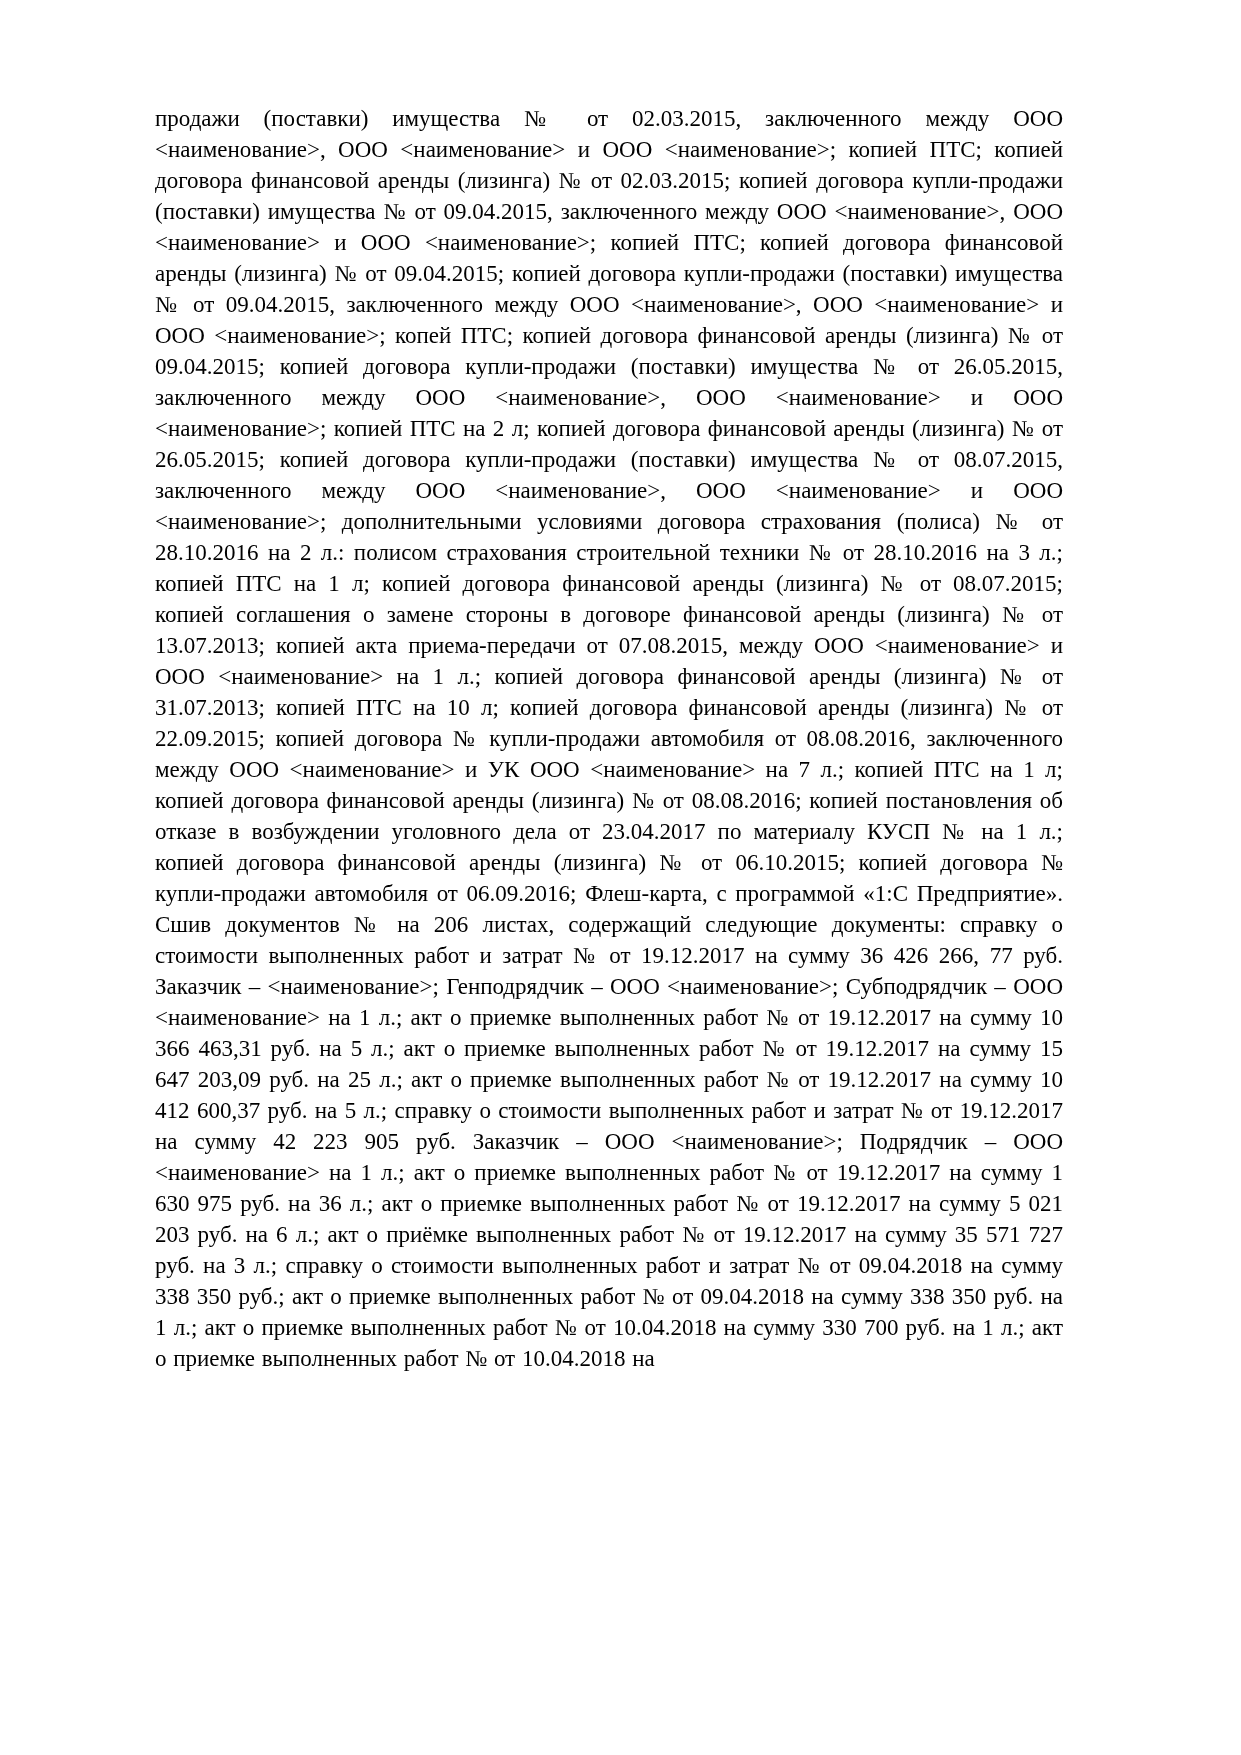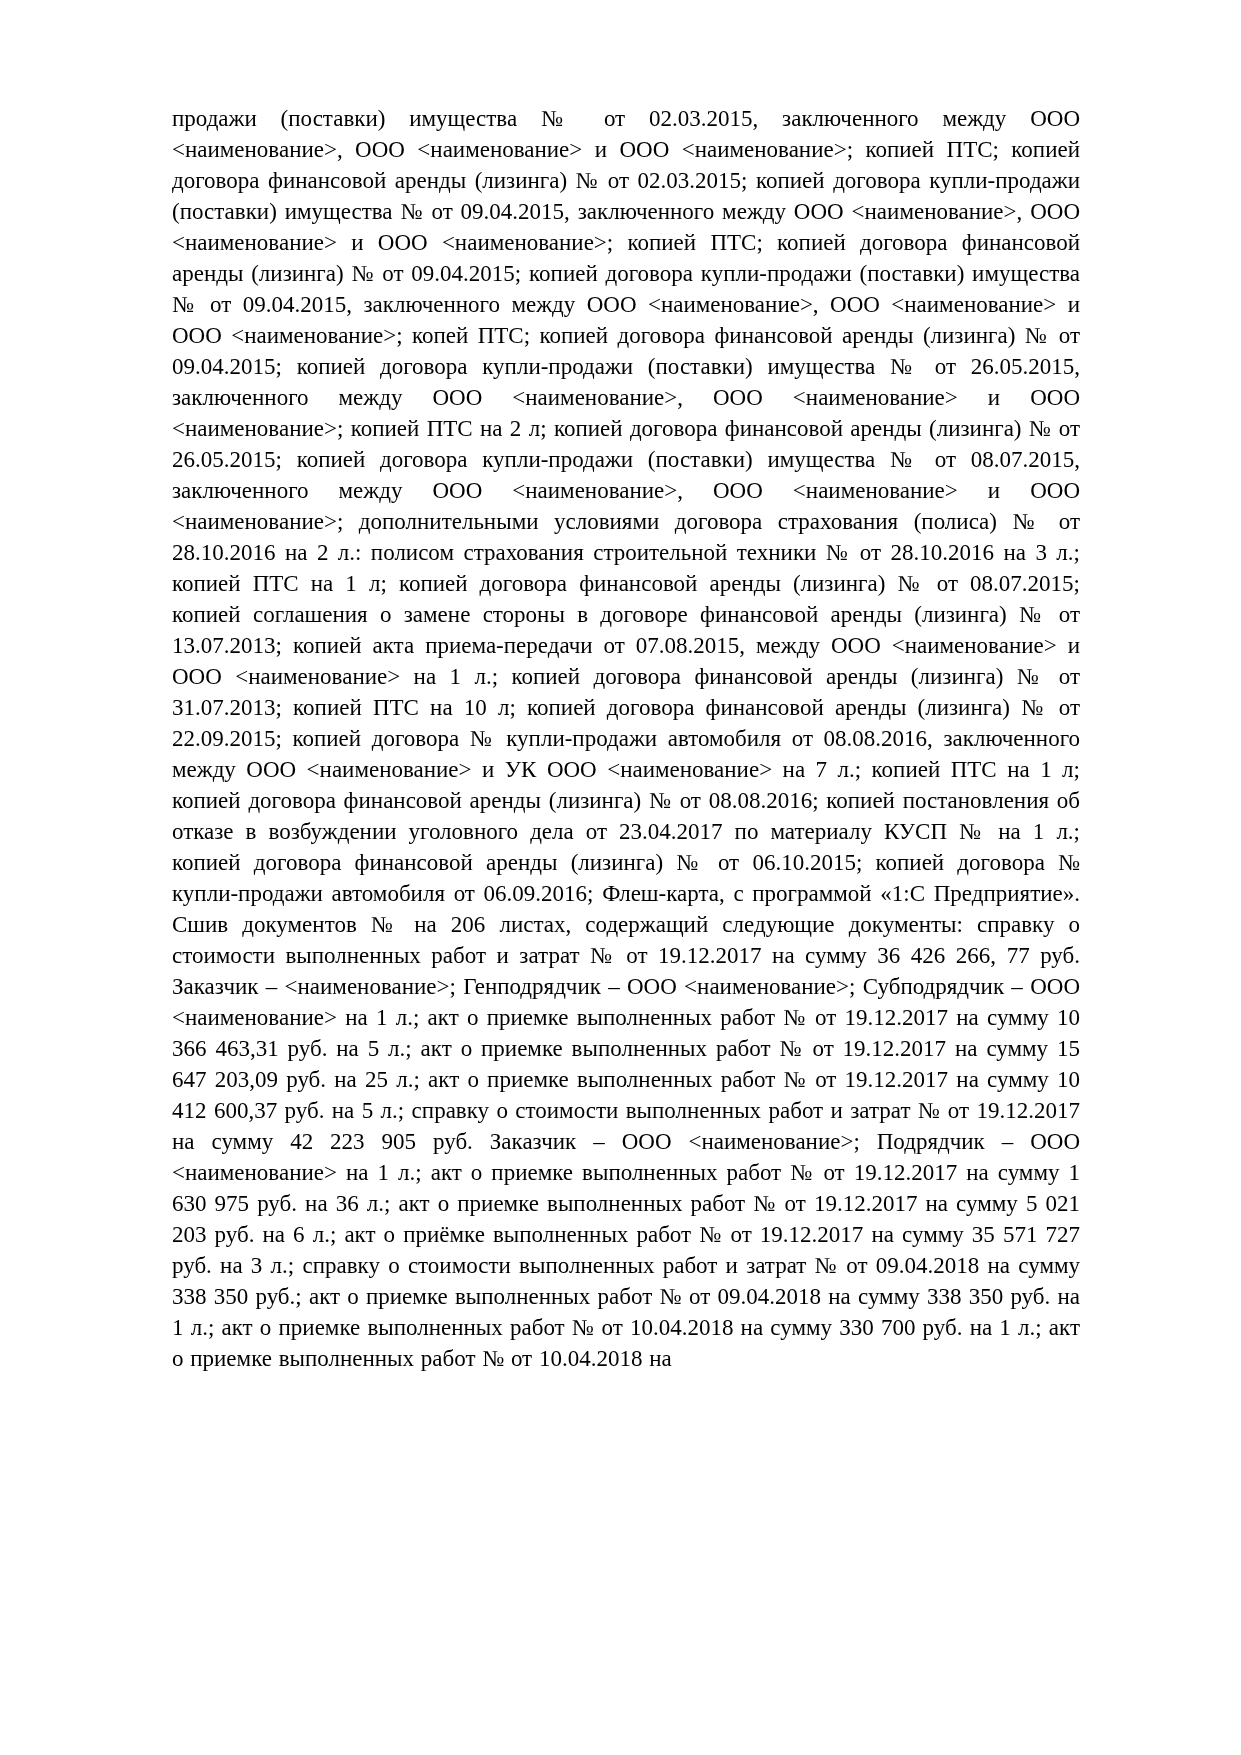--- a/index.html
+++ b/index.html
@@ -11,21 +11,21 @@
     position: relative;
     width: 1241px;
     height: 1755px;
     background: #ffffff;
     overflow: hidden;
     box-sizing: border-box;
   }
   .text-block {
     position: absolute;
     top: 103px;
-    left: 172px;
+    left: 155px;
     width: 908px;
   }
   .body-text {
     margin: 0;
     font-family: "Liberation Serif", "DejaVu Serif", serif;
     font-size: 23px;
     line-height: 31px;
     color: #000000;
     text-align: justify;
     word-spacing: 1px;

